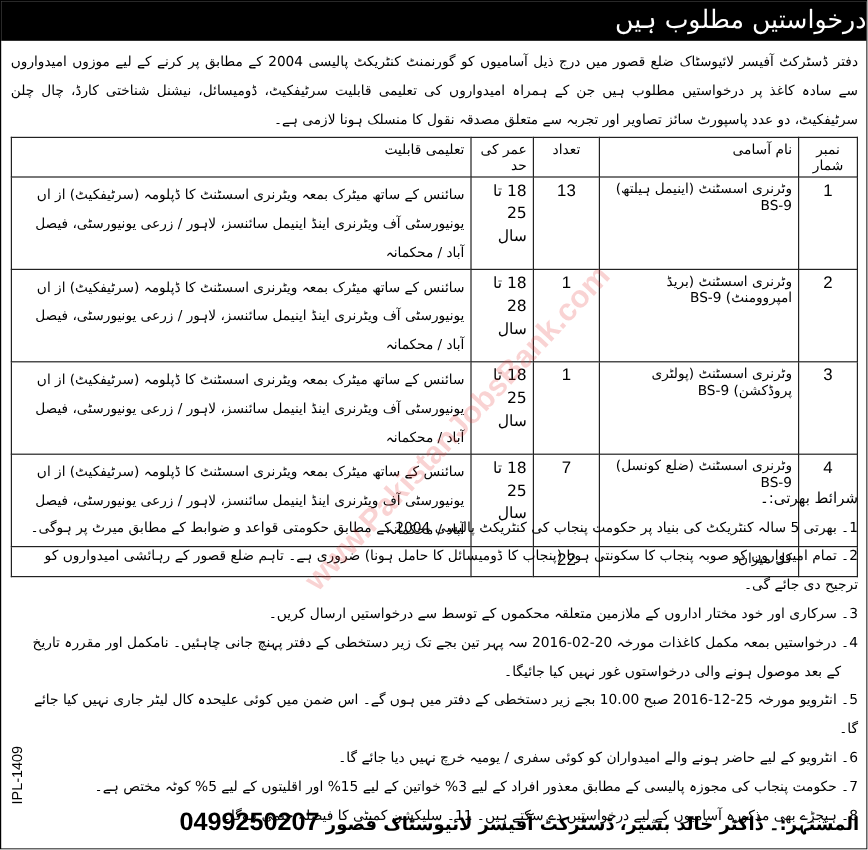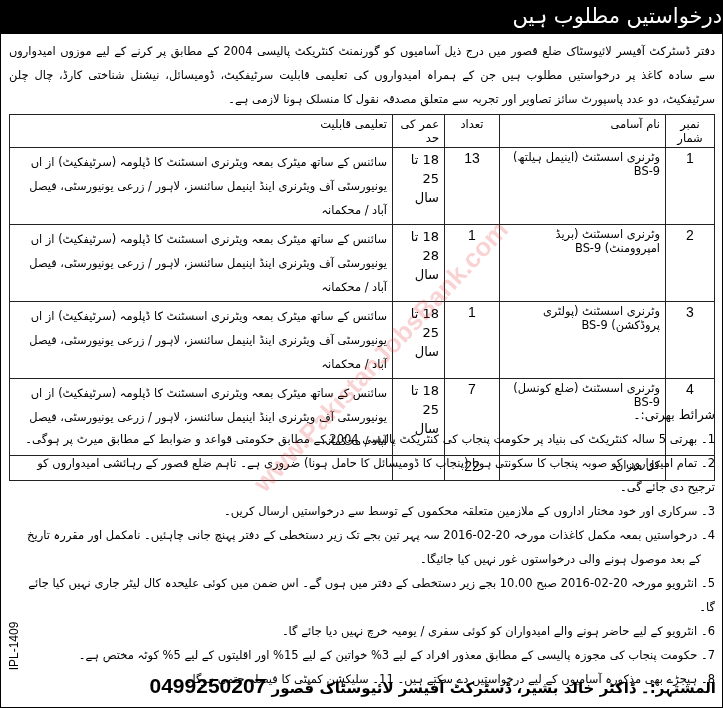--- a/index.html
+++ b/index.html
@@ -133,21 +133,21 @@
   </tbody>
     </table>
 
   <div class="conditions">
     <div class="cond-heading">شرائط بھرتی:۔</div>
     <div class="cond-item">1۔ بھرتی 5 سالہ کنٹریکٹ کی بنیاد پر حکومت پنجاب کی کنٹریکٹ پالیسی 2004 کے مطابق حکومتی قواعد و ضوابط کے مطابق میرٹ پر ہوگی۔</div>
     <div class="cond-item">2۔ تمام امیدواروں کو صوبہ پنجاب کا سکونتی ہونا (پنجاب کا ڈومیسائل کا حامل ہونا) ضروری ہے۔ تاہم ضلع قصور کے رہائشی امیدواروں کو ترجیح دی جائے گی۔</div>
     <div class="cond-item">3۔ سرکاری اور خود مختار اداروں کے ملازمین متعلقہ محکموں کے توسط سے درخواستیں ارسال کریں۔</div>
     <div class="cond-item">4۔ درخواستیں بمعہ مکمل کاغذات مورخہ 20-02-2016 سہ پہر تین بجے تک زیر دستخطی کے دفتر پہنچ جانی چاہئیں۔ نامکمل اور مقررہ تاریخ</div>
     <div class="cond-item cont">کے بعد موصول ہونے والی درخواستوں غور نہیں کیا جائیگا۔</div>
-    <div class="cond-item">5۔ انٹرویو مورخہ 20-02-2016 صبح 10.00 بجے زیر دستخطی کے دفتر میں ہوں گے۔ اس ضمن میں کوئی علیحدہ کال لیٹر جاری نہیں کیا جائے گا۔</div>
+    <div class="cond-item">5۔ انٹرویو مورخہ 25-12-2016 صبح 10.00 بجے زیر دستخطی کے دفتر میں ہوں گے۔ اس ضمن میں کوئی علیحدہ کال لیٹر جاری نہیں کیا جائے گا۔</div>
     <div class="cond-item">6۔ انٹرویو کے لیے حاضر ہونے والے امیدواران کو کوئی سفری / یومیہ خرچ نہیں دیا جائے گا۔</div>
     <div class="cond-item">7۔ حکومت پنجاب کی مجوزہ پالیسی کے مطابق معذور افراد کے لیے 3% خواتین کے لیے 15% اور اقلیتوں کے لیے 5% کوٹہ مختص ہے۔</div>
     <div class="cond-item">8۔ ہیجڑے بھی مذکورہ آسامیوں کے لیے درخواستیں دے سکتے ہیں۔ 11۔ سلیکشن کمیٹی کا فیصلہ حتمی ہوگا۔</div>
   </div>
 
   <div class="footer">
     <span>المشتہر:۔ ڈاکٹر خالد بشیر، ڈسٹرکٹ آفیسر لائیوسٹاک قصور</span>
     <span class="phone">0499250207</span>
   </div>
 

